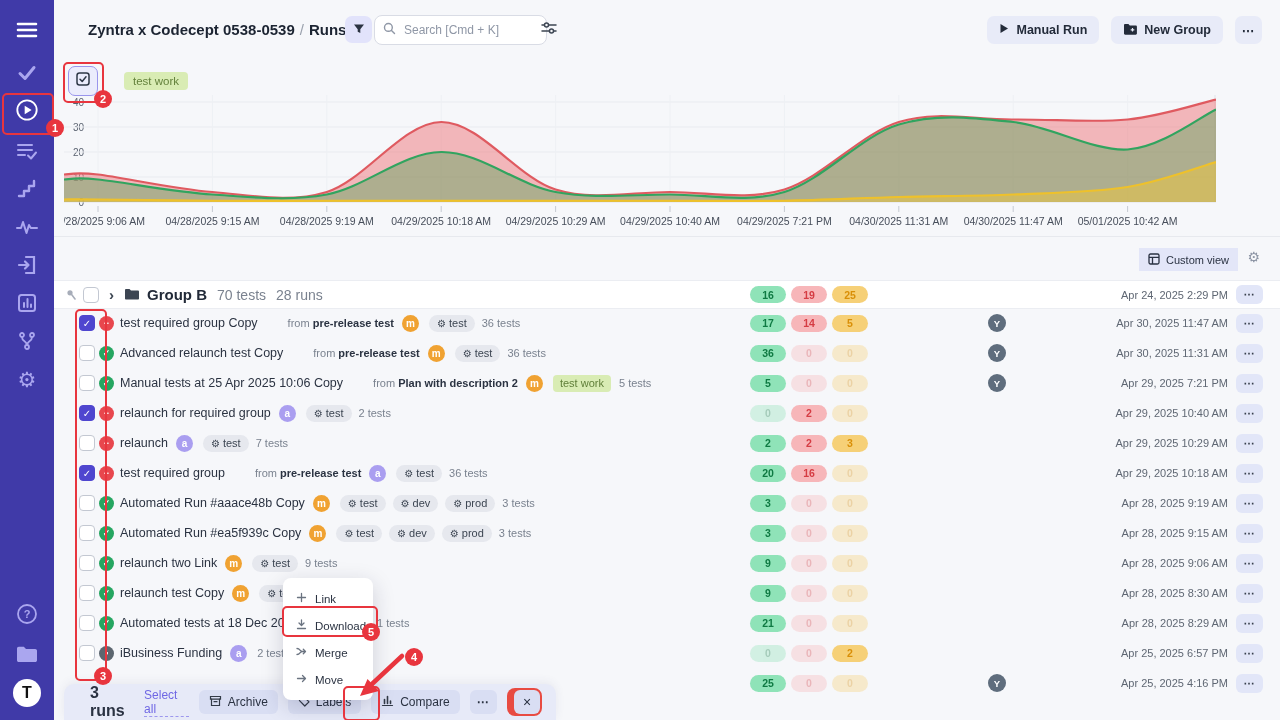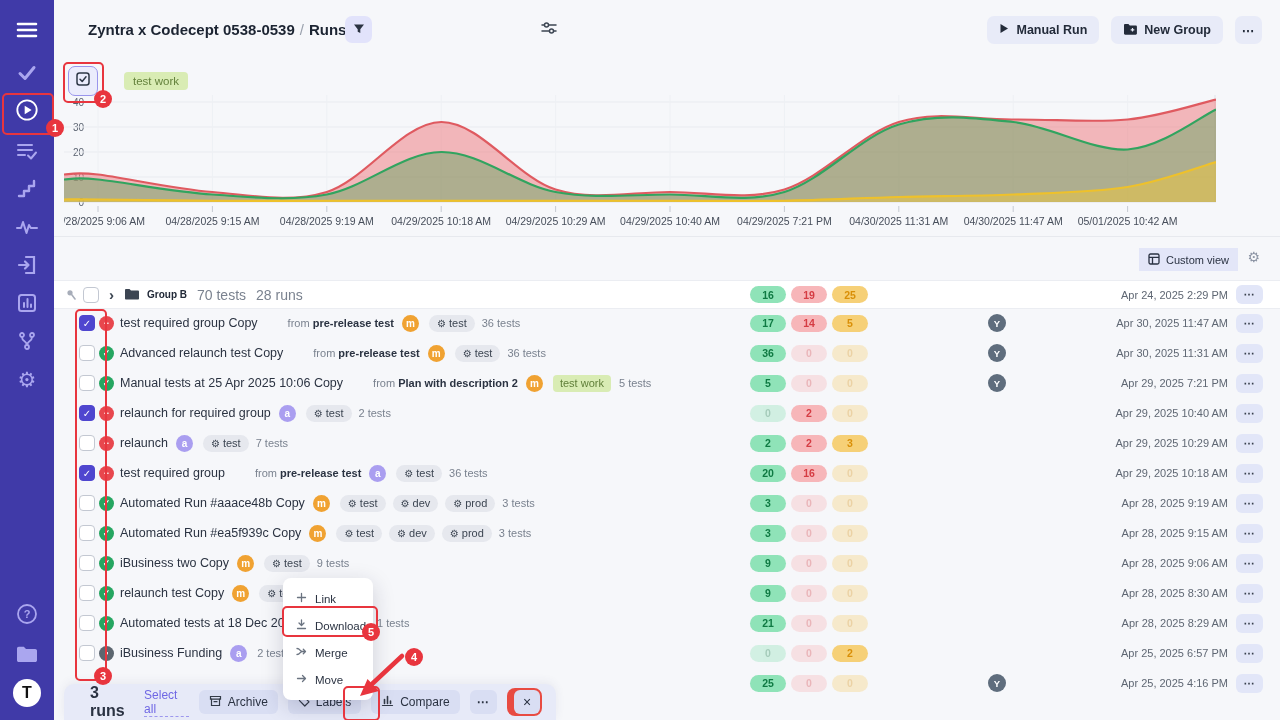--- a/index.html
+++ b/index.html
@@ -38,21 +38,21 @@
   #chart{position:absolute;left:10px;top:95px;}
   #xlabels{position:absolute;left:10px;top:215px;width:1152px;height:14px;overflow:hidden;}
   #xlabels span{position:absolute;transform:translateX(-50%);font-size:10.5px;color:#474e5b;white-space:nowrap;top:0;}
   #divider{position:absolute;left:0;right:0;top:236px;height:1px;background:#e7e9ee;}
   #customview{position:absolute;right:42px;top:248px;height:23px;background:#e3e6f8;border-radius:0;
     display:flex;align-items:center;gap:6px;padding:0 9px;font-size:11px;color:#2a3242;}
   #viewgear{position:absolute;right:20px;top:249px;color:#8d95a5;font-size:14px;}
   
   #grouprow{position:absolute;left:0;right:0;top:280px;height:27px;background:#fff;
     border-top:1px solid #ebedf2;border-bottom:1px solid #ebedf2;display:flex;align-items:center;padding-left:12px;}
-  #grouprow .gname{font-size:10px;font-weight:bold;color:#222a38;margin:0 10px 0 8px;}
+  #grouprow .gname{font-size:15px;font-weight:bold;color:#222a38;margin:0 10px 0 8px;}
   .gmeta{font-size:14px;color:#7a828f;margin-right:10px;}
   .chev{font-size:15px;color:#3c4552;margin:0 10px;font-weight:bold;line-height:1;}
   #rows{position:absolute;left:0;right:0;top:308px;}
   .row{height:30px;display:flex;align-items:center;position:relative;padding-left:25px;font-size:12.5px;color:#2b3342;}
   .cb{width:14px;height:14px;border:1.5px solid #c3c8d2;border-radius:4px;background:#fff;flex:none;
     display:flex;align-items:center;justify-content:center;font-size:10px;color:#fff;}
   .cb.on{background:#4f46cf;border-color:#4f46cf;}
   .st{width:15px;height:15px;border-radius:50%;margin:0 6px 0 4px;flex:none;color:#fff;font-size:9px;
     display:flex;align-items:center;justify-content:center;font-weight:bold;}
   .st.passed{background:#26a661;}.st.failed{background:#e8474e;}.st.stopped{background:#5c666f;}
@@ -180,20 +180,27 @@
     <div id="crumb">
       <span>Zyntra x Codecept 0538-0539</span><span class="sep">/</span><span>Runs</span>
     </div>
 
     <div id="filter-btn">
       <span><svg width="12" height="12" viewBox="0 0 12 12">
             <path d="M1 1.5h10L7.3 6.3V10L4.7 8.8V6.3z" fill="#2b3342"></path>
           </svg></span>
     </div>
 
+    <div id="searchbox">
+      <span><svg width="13" height="13" viewBox="0 0 13 13">
+            <circle cx="5.4" cy="5.4" r="3.9" stroke="#8f97a6" stroke-width="1.4" fill="none"></circle>
+            <path d="M8.5 8.5l3 3" stroke="#8f97a6" stroke-width="1.4" stroke-linecap="round"></path>
+          </svg></span>
+      <input placeholder="Search [Cmd + K]" style="">
+    </div>
 
     <span id="sliders">
       <svg width="16" height="14" viewBox="0 0 16 14">
           <path d="M1 4h14M1 10h14" stroke="#3c4552" stroke-width="1.5" stroke-linecap="round"></path>
           <circle cx="5.5" cy="4" r="2" fill="#f6f7fa" stroke="#3c4552" stroke-width="1.5"></circle>
           <circle cx="10.5" cy="10" r="2" fill="#f6f7fa" stroke="#3c4552" stroke-width="1.5"></circle>
         </svg></span>
 
     <div id="topbtns">
       <div class="btn">
@@ -438,21 +445,21 @@
             <span class="cnt g">3</span>
             <span class="cnt r dim">0</span>
             <span class="cnt y dim">0</span>
           </span>
           <span class="dt">Apr 28, 2025 9:15 AM</span>
           <span class="more">⋯</span>
         </div>
         <div class="row">
           <span class="cb"></span>
           <span class="st passed">✓</span>
-          <span class="nm">iBusiness two Copy</span>
+          <span class="nm">relaunch two Link</span>
           <span class="tb m">m</span>
           <span class="env"><span class="gear">⚙</span>test</span>
           <span class="tst">9 tests</span>
           <span class="counts">
             <span class="cnt g">9</span>
             <span class="cnt r dim">0</span>
             <span class="cnt y dim">0</span>
           </span>
           <span class="dt">Apr 28, 2025 9:06 AM</span>
           <span class="more">⋯</span>

